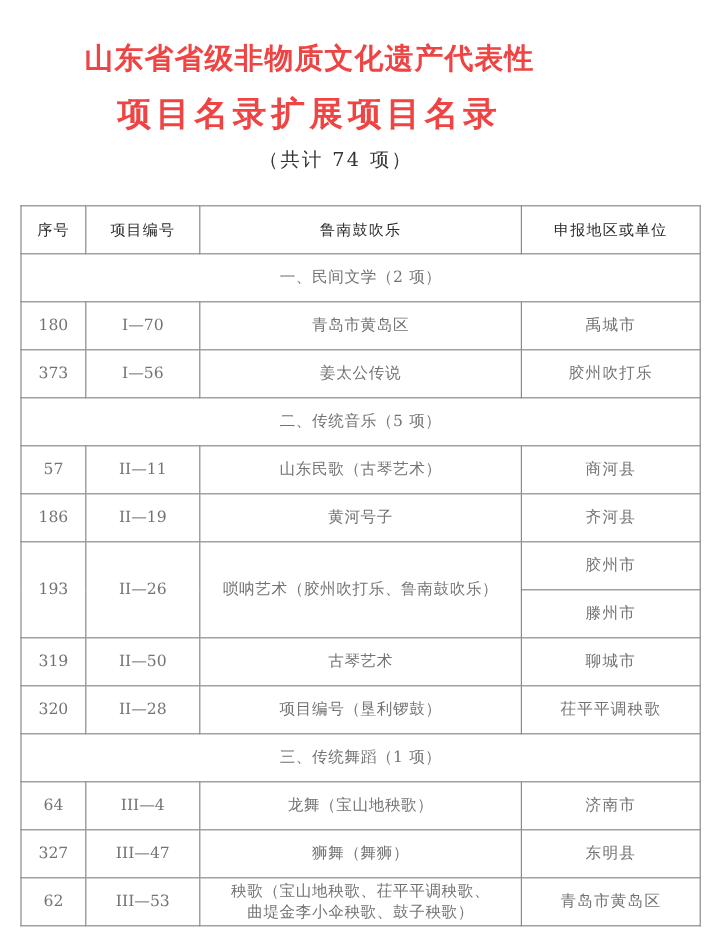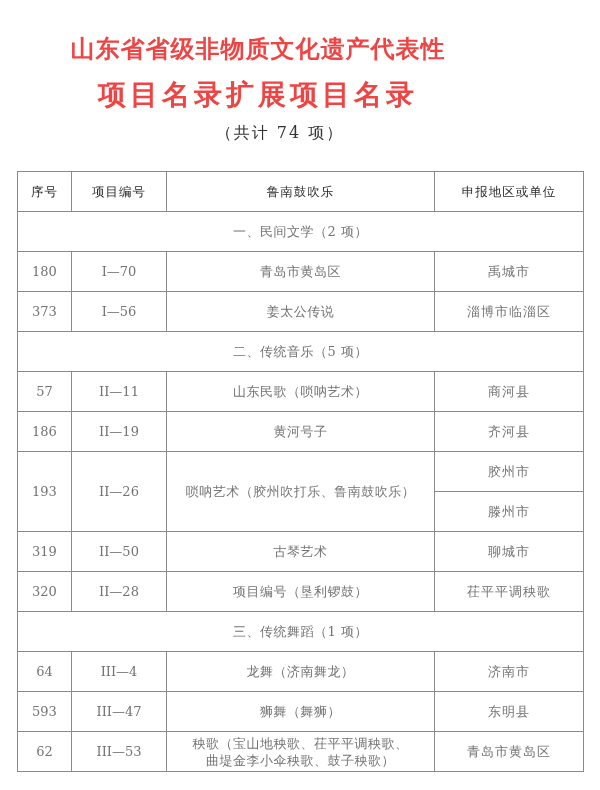--- a/index.html
+++ b/index.html
@@ -102,30 +102,30 @@
     <tr>
       <td class="num">180</td>
       <td class="code">I—70</td>
       <td class="name">青岛市黄岛区</td>
       <td class="region">禹城市</td>
     </tr>
     <tr>
       <td class="num">373</td>
       <td class="code">I—56</td>
       <td class="name">姜太公传说</td>
-      <td class="region">淄博市临淄区</td>
+      <td class="region">胶州吹打乐</td>
     </tr>
 
     <tr>
       <td colspan="4" class="cat">二、传统音乐（5 项）</td>
     </tr>
     <tr>
       <td class="num">57</td>
       <td class="code">II—11</td>
-      <td class="name">山东民歌（唢呐艺术）</td>
+      <td class="name">山东民歌（古琴艺术）</td>
       <td class="region">商河县</td>
     </tr>
     <tr>
       <td class="num">186</td>
       <td class="code">II—19</td>
       <td class="name">黄河号子</td>
       <td class="region">齐河县</td>
     </tr>
     <tr>
       <td rowspan="2" class="num">193</td>
@@ -148,25 +148,25 @@
       <td class="name">项目编号（垦利锣鼓）</td>
       <td class="region">茌平平调秧歌</td>
     </tr>
 
     <tr>
       <td colspan="4" class="cat">三、传统舞蹈（1 项）</td>
     </tr>
     <tr>
       <td class="num">64</td>
       <td class="code">III—4</td>
-      <td class="name">龙舞（济南舞龙）</td>
+      <td class="name">龙舞（宝山地秧歌）</td>
       <td class="region">济南市</td>
     </tr>
     <tr>
-      <td class="num">593</td>
+      <td class="num">327</td>
       <td class="code">III—47</td>
       <td class="name">狮舞（舞狮）</td>
       <td class="region">东明县</td>
     </tr>
     <tr>
       <td class="num">62</td>
       <td class="code">III—53</td>
       <td class="name">
         <div>秧歌（宝山地秧歌、茌平平调秧歌、</div>
         <div>曲堤金李小伞秧歌、鼓子秧歌）</div>

